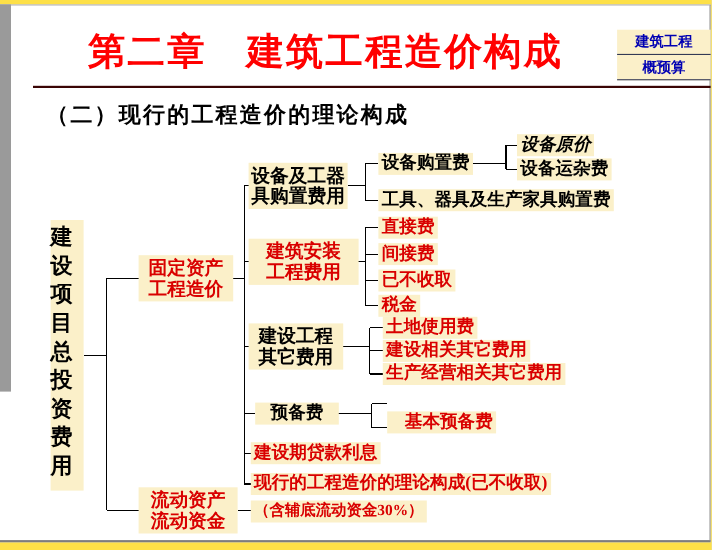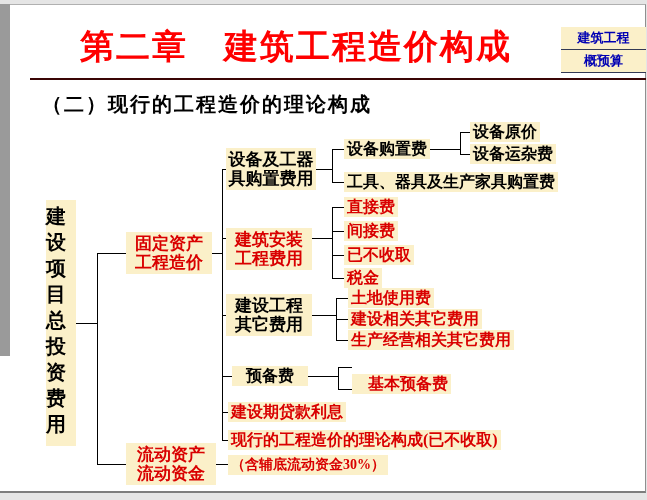--- a/index.html
+++ b/index.html
@@ -1,17 +1,17 @@
 <!DOCTYPE html>
 <html><head>
 <meta charset="utf-8">
 <style>
   html,body{margin:0;padding:0;}
   body{background:#d0d0d0;font-family:"Liberation Serif","DejaVu Serif",serif;}
-  .stage{position:relative;width:647px;height:500px;background:#e5e5e5;overflow:hidden;}
+  .stage{position:relative;width:647px;height:500px;background:#fde047;overflow:hidden;}
   .slide{position:absolute;left:0;top:4px;width:645px;height:486px;background:#ffffff;
          border-top:1px solid #b0b0b0;border-right:1px solid #8f8f8f;border-bottom:2px solid #7d7d7d;}
   .left-strip{position:absolute;left:0;top:4px;width:10px;height:352px;background:#9a9a9a;}
   .title{position:absolute;left:80px;top:24px;font-size:34px;font-weight:bold;color:#ff0000;
          letter-spacing:2px;white-space:nowrap;}
   .corner-box{position:absolute;left:561px;top:27px;width:85px;background:#fbf0c9;}
   .corner-line{font-size:13px;font-weight:bold;color:#0000b3;text-align:center;
                line-height:22px;border-bottom:1px solid #333a55;}
   .divider{position:absolute;left:30px;top:78px;width:616px;height:2px;background:#3a0505;}
   .heading{position:absolute;left:42px;top:91px;font-size:20px;font-weight:bold;color:#000;
@@ -59,25 +59,25 @@
 
   <div class="n red p2" style="left:126px;top:232px;width:86px;">固定资产
 工程造价</div>
   <div class="n red p2" style="left:126px;top:443px;width:90px;">流动资产
 流动资金</div>
   <div class="n red note" style="left:228px;top:455px;">（含辅底流动资金30%）</div>
 
   <div class="n p2" style="left:226px;top:148px;width:90px;">设备及工器
 具购置费用</div>
   <div class="n" style="left:344px;top:139px;width:86px;text-align:center;">设备购置费</div>
-  <div class="n" style="left:470px;top:122px;">设备原价</div>
+  <div class="n" style="left:470px;top:122px;font-style:italic;">设备原价</div>
   <div class="n" style="left:470px;top:144px;">设备运杂费</div>
   <div class="n" style="left:344px;top:172px;">工具、器具及生产家具购置费</div>
 
-  <div class="n red p2" style="left:226px;top:228px;width:86px;">建筑安装
+  <div class="n red p2" style="left:226px;top:217px;width:100px;">建筑安装
 工程费用</div>
   <div class="n red" style="left:344px;top:197px;">直接费</div>
   <div class="n red" style="left:344px;top:221px;">间接费</div>
   <div class="n red" style="left:344px;top:245px;">已不收取</div>
   <div class="n red" style="left:344px;top:268px;">税金</div>
 
   <div class="n red" style="left:348px;top:288px;">土地使用费</div>
   <div class="n p2" style="left:226px;top:294px;width:86px;">建设工程
 其它费用</div>
   <div class="n red" style="left:348px;top:309px;">建设相关其它费用</div>

